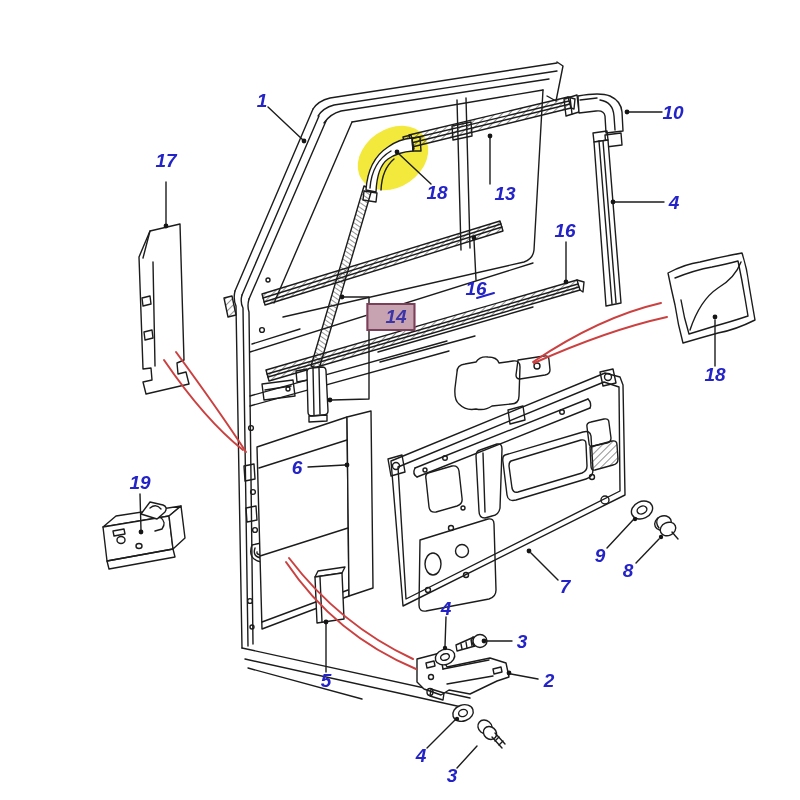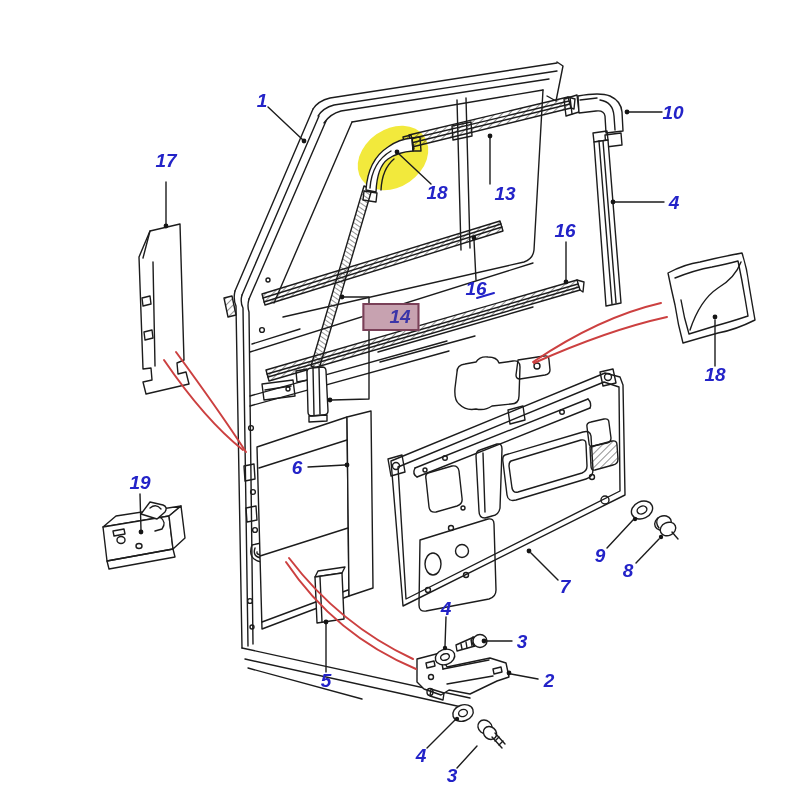--- a/index.html
+++ b/index.html
@@ -22,21 +22,21 @@
     font:italic bold 19px "Liberation Sans", sans-serif;
     letter-spacing:0px;
     cursor:pointer;
     user-select:none;
     line-height:1;
   }
   .callout.boxed{
     background:var(--box-bg);
     border:2px solid var(--box-border);
     color:var(--box-text);
-    padding:2px 7px 3px 25px;
+    padding:2px 7px 3px 17px;
   }
 </style>
 </head>
 <body>
 
 <div id="stage">
 
 <svg id="art" width="800" height="800" viewBox="0 0 800 800">
   <defs>
     <pattern id="hatch" width="5" height="5" patternUnits="userSpaceOnUse" patternTransform="rotate(45)">

